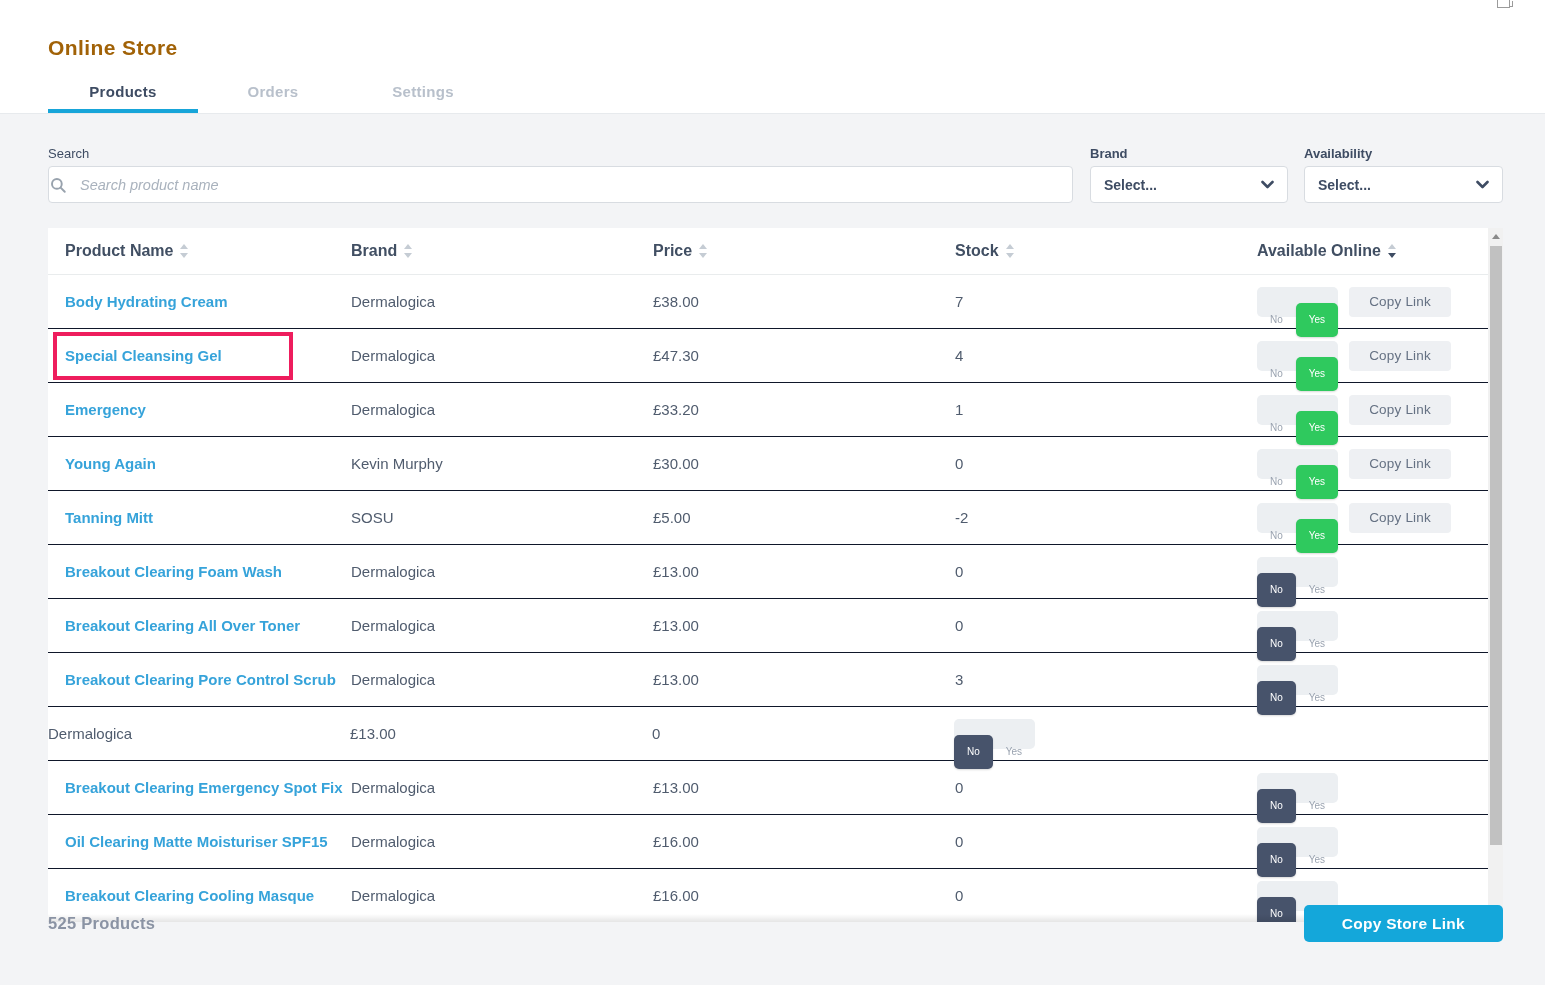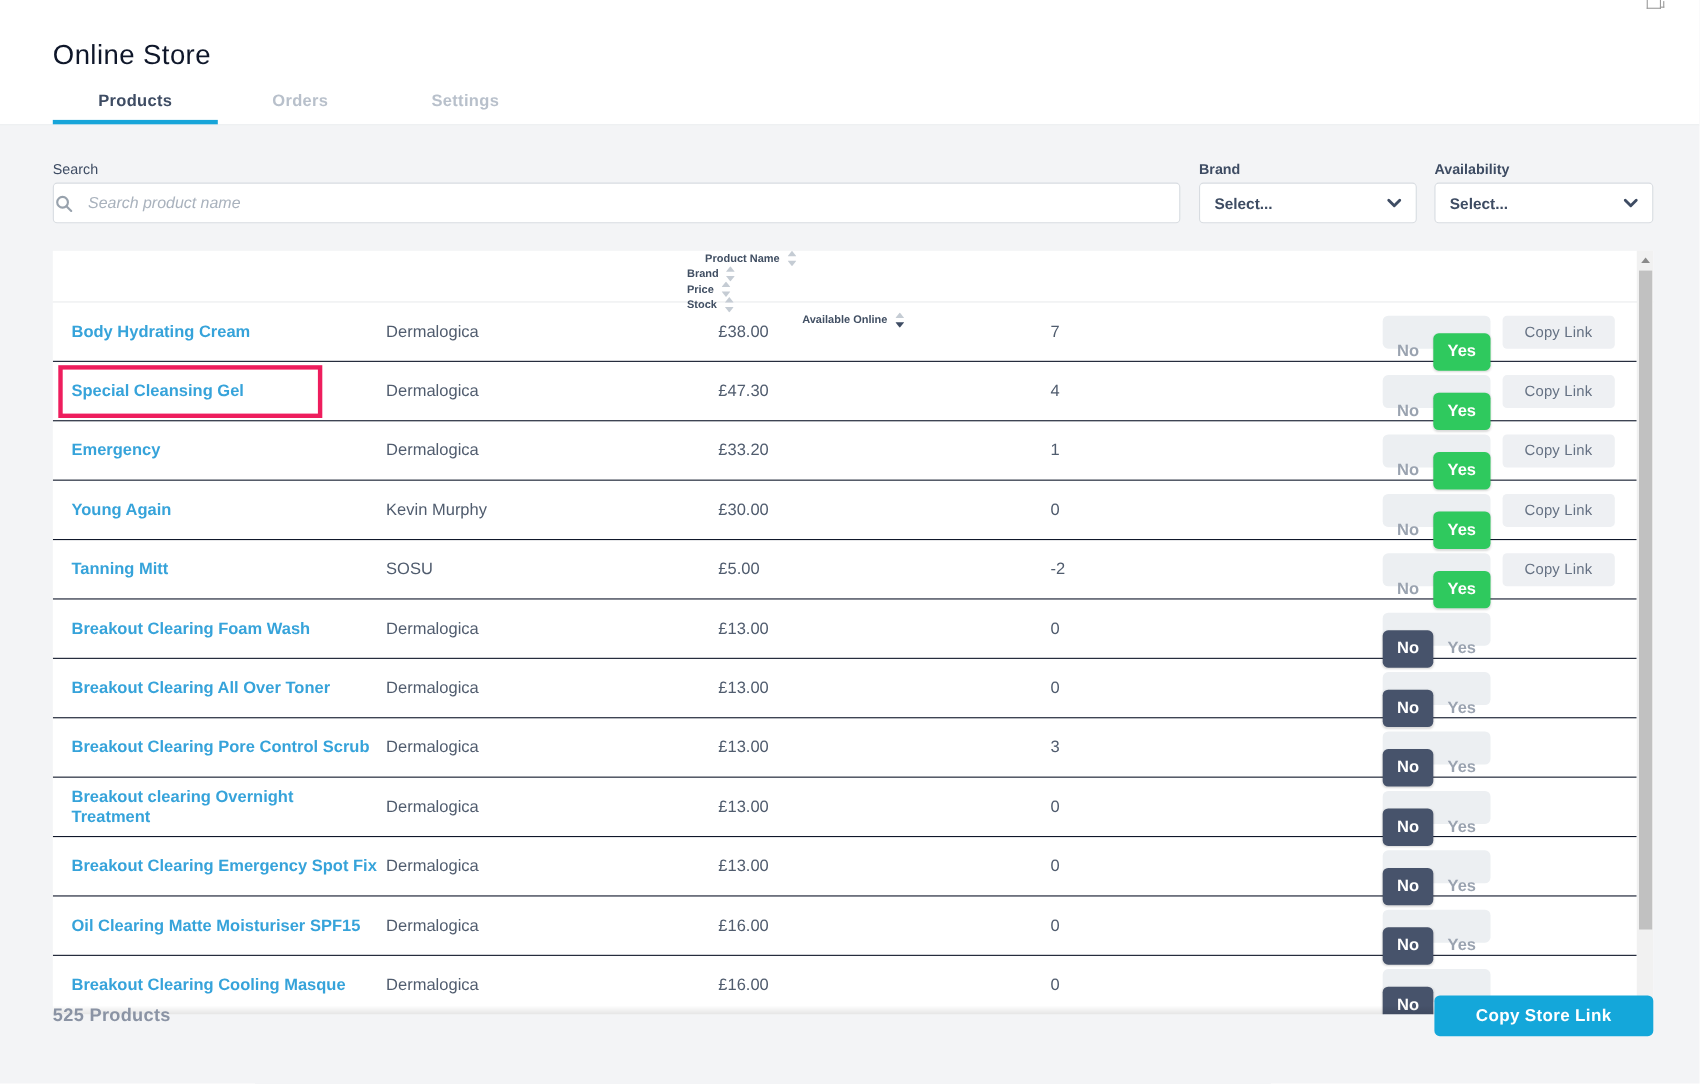--- a/index.html
+++ b/index.html
@@ -11,21 +11,21 @@
     color:#3e4c63;
   }
 
   
   .app-header {
     position:absolute; top:0; left:0; right:0; height:114px;
     background:#ffffff; border-bottom:1px solid #e7eaed;
   }
   .page-title {
     position:absolute; left:48px; top:36px;
-    font-size:25px; font-weight:400; color:#0f172a; letter-spacing:.4px;
+    font-size:21px; font-weight:700; color:#a16207; letter-spacing:.4px;
   }
   .win-icon {
     position:absolute; left:1497px; top:0; width:13px; height:8px;
     border:1.5px solid #9b9b9b; border-top:none;
   }
   .win-icon::after {
     content:""; position:absolute; right:-4px; top:1px; width:3px; height:5px;
     border:1px solid #9b9b9b; border-left:none; border-top:none;
   }
   .tabs { position:absolute; left:48px; bottom:0; display:flex; }
@@ -67,21 +67,21 @@
   #availability-select { left:1304px; width:199px; }
 
   
   .table-card {
     position:absolute; left:48px; top:228px; width:1455px; height:694px;
     background:#ffffff;
   }
   .t-head {
     height:47px; display:flex; align-items:center;
     border-bottom:1px solid #e9eced;
-    font-size:10px; font-weight:700; color:#414f63;flex-direction:column;
+    font-size:16px; font-weight:700; color:#414f63;
   }
   .c-product { width:303px; padding-left:17px; }
   .c-brand { width:302px; }
   .c-price { width:302px; }
   .c-stock { width:302px; }
   .c-avail { flex:1; }
   .hcell { display:inline-flex; align-items:center; gap:7px; cursor:pointer; }
   .sort svg { display:block; }
 
   .t-body { position:absolute; top:47px; left:0; right:15px; bottom:0; overflow:hidden; }
@@ -94,21 +94,21 @@
     display:inline-block; max-width:286px;
   }
   .cell-text { color:#505c6e; font-weight:500; }
 
   .avail-wrap { display:flex; align-items:center; gap:11px; }
   .toggle {
     display:flex; align-items:center; background:#eceff2; border-radius:5px; height:30px;
   }
   .seg {
     padding:0 13px; height:30px; line-height:30px; border-radius:5px;
-    font-size:15px; font-weight:700; color:#9aa3b0; cursor:pointer;margin-top:37px;
+    font-size:10px; font-weight:400; color:#9aa3b0; cursor:pointer;margin-top:37px;
   }
   .seg.active { height:34px; line-height:34px; color:#ffffff; box-shadow:0 1px 2px rgba(0,0,0,.15); }
   .seg.yes-on { background:#2fc95e; }
   .seg.no-on  { background:#47536b; }
   .copy-link-btn {
     height:30px; line-height:30px; padding:0 20px; background:#eef0f3; border-radius:4px;
     color:#657183; font-size:13.5px; font-weight:500; cursor:pointer; letter-spacing:.2px;
   }
 
   .highlight-box {
@@ -367,22 +367,20 @@
         <div class="toggle">
           <span class="seg active no-on">No</span>
           <span class="seg">Yes</span>
         </div>
 
       </div>
     </div>
   </div>
       <div class="t-row">
 
-    <div class="c-product"><span class="product-link">Breakout clearing Overnight
-Treatment</span></div>
     <div class="c-brand cell-text">Dermalogica</div>
     <div class="c-price cell-text">£13.00</div>
     <div class="c-stock cell-text">0</div>
     <div class="c-avail">
       <div class="avail-wrap">
         <div class="toggle">
           <span class="seg active no-on">No</span>
           <span class="seg">Yes</span>
         </div>
 

